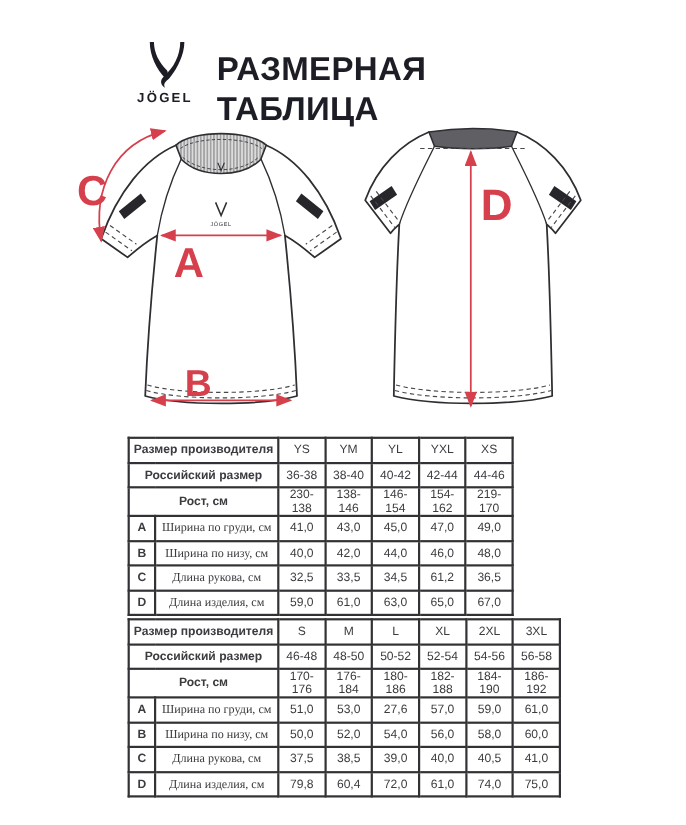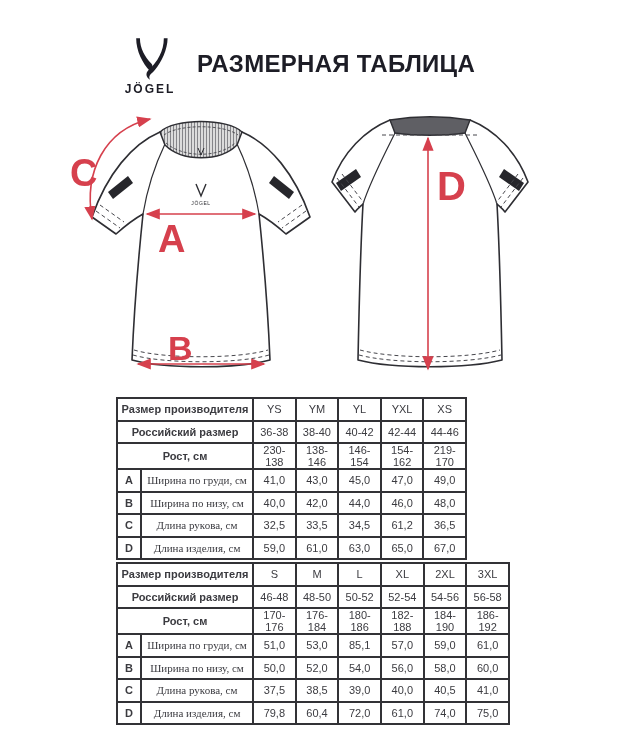--- a/index.html
+++ b/index.html
@@ -6,21 +6,21 @@
   .page{
     position:relative;width:624px;height:750px;background:#ffffff;
     font-family:"Liberation Sans",sans-serif;overflow:hidden;color:#3b3b40;
   }
   
   .brand{position:absolute;left:115px;top:37px;width:70px;text-align:center;}
   .brand svg{display:block;margin:0 auto;}
   .brand-text{font-size:12px;font-weight:700;letter-spacing:2px;color:#1d1d26;margin-top:1px;}
   .page-title{
     position:absolute;left:197px;top:46px;width:330px;
-    font-size:24px;font-weight:700;color:#1d1d26;letter-spacing:.3px;line-height:36px;
+    font-size:30px;font-weight:700;color:#1d1d26;letter-spacing:.3px;line-height:36px;
   }
   
   .shirt-front{position:absolute;left:52px;top:112px;}
   .shirt-back{position:absolute;left:295px;top:112px;}
   
   table.size-table{
     position:absolute;border-collapse:collapse;table-layout:fixed;
     font-size:11px;color:#3b3b40;background:#fff;
   }
   #size-table-0{left:116px;top:397px;width:351px;}
@@ -250,21 +250,21 @@
           <td class="val">180-186</td>
           <td class="val">182-188</td>
           <td class="val">184-190</td>
           <td class="val">186-192</td>
         </tr>
         <tr>
           <td class="letter">A</td>
           <td class="rowlabel">Ширина по груди, см</td>
           <td class="val">51,0</td>
           <td class="val">53,0</td>
-          <td class="val">85,1</td>
+          <td class="val">27,6</td>
           <td class="val">57,0</td>
           <td class="val">59,0</td>
           <td class="val">61,0</td>
         </tr>
         <tr>
           <td class="letter">B</td>
           <td class="rowlabel">Ширина по низу, см</td>
           <td class="val">50,0</td>
           <td class="val">52,0</td>
           <td class="val">54,0</td>

